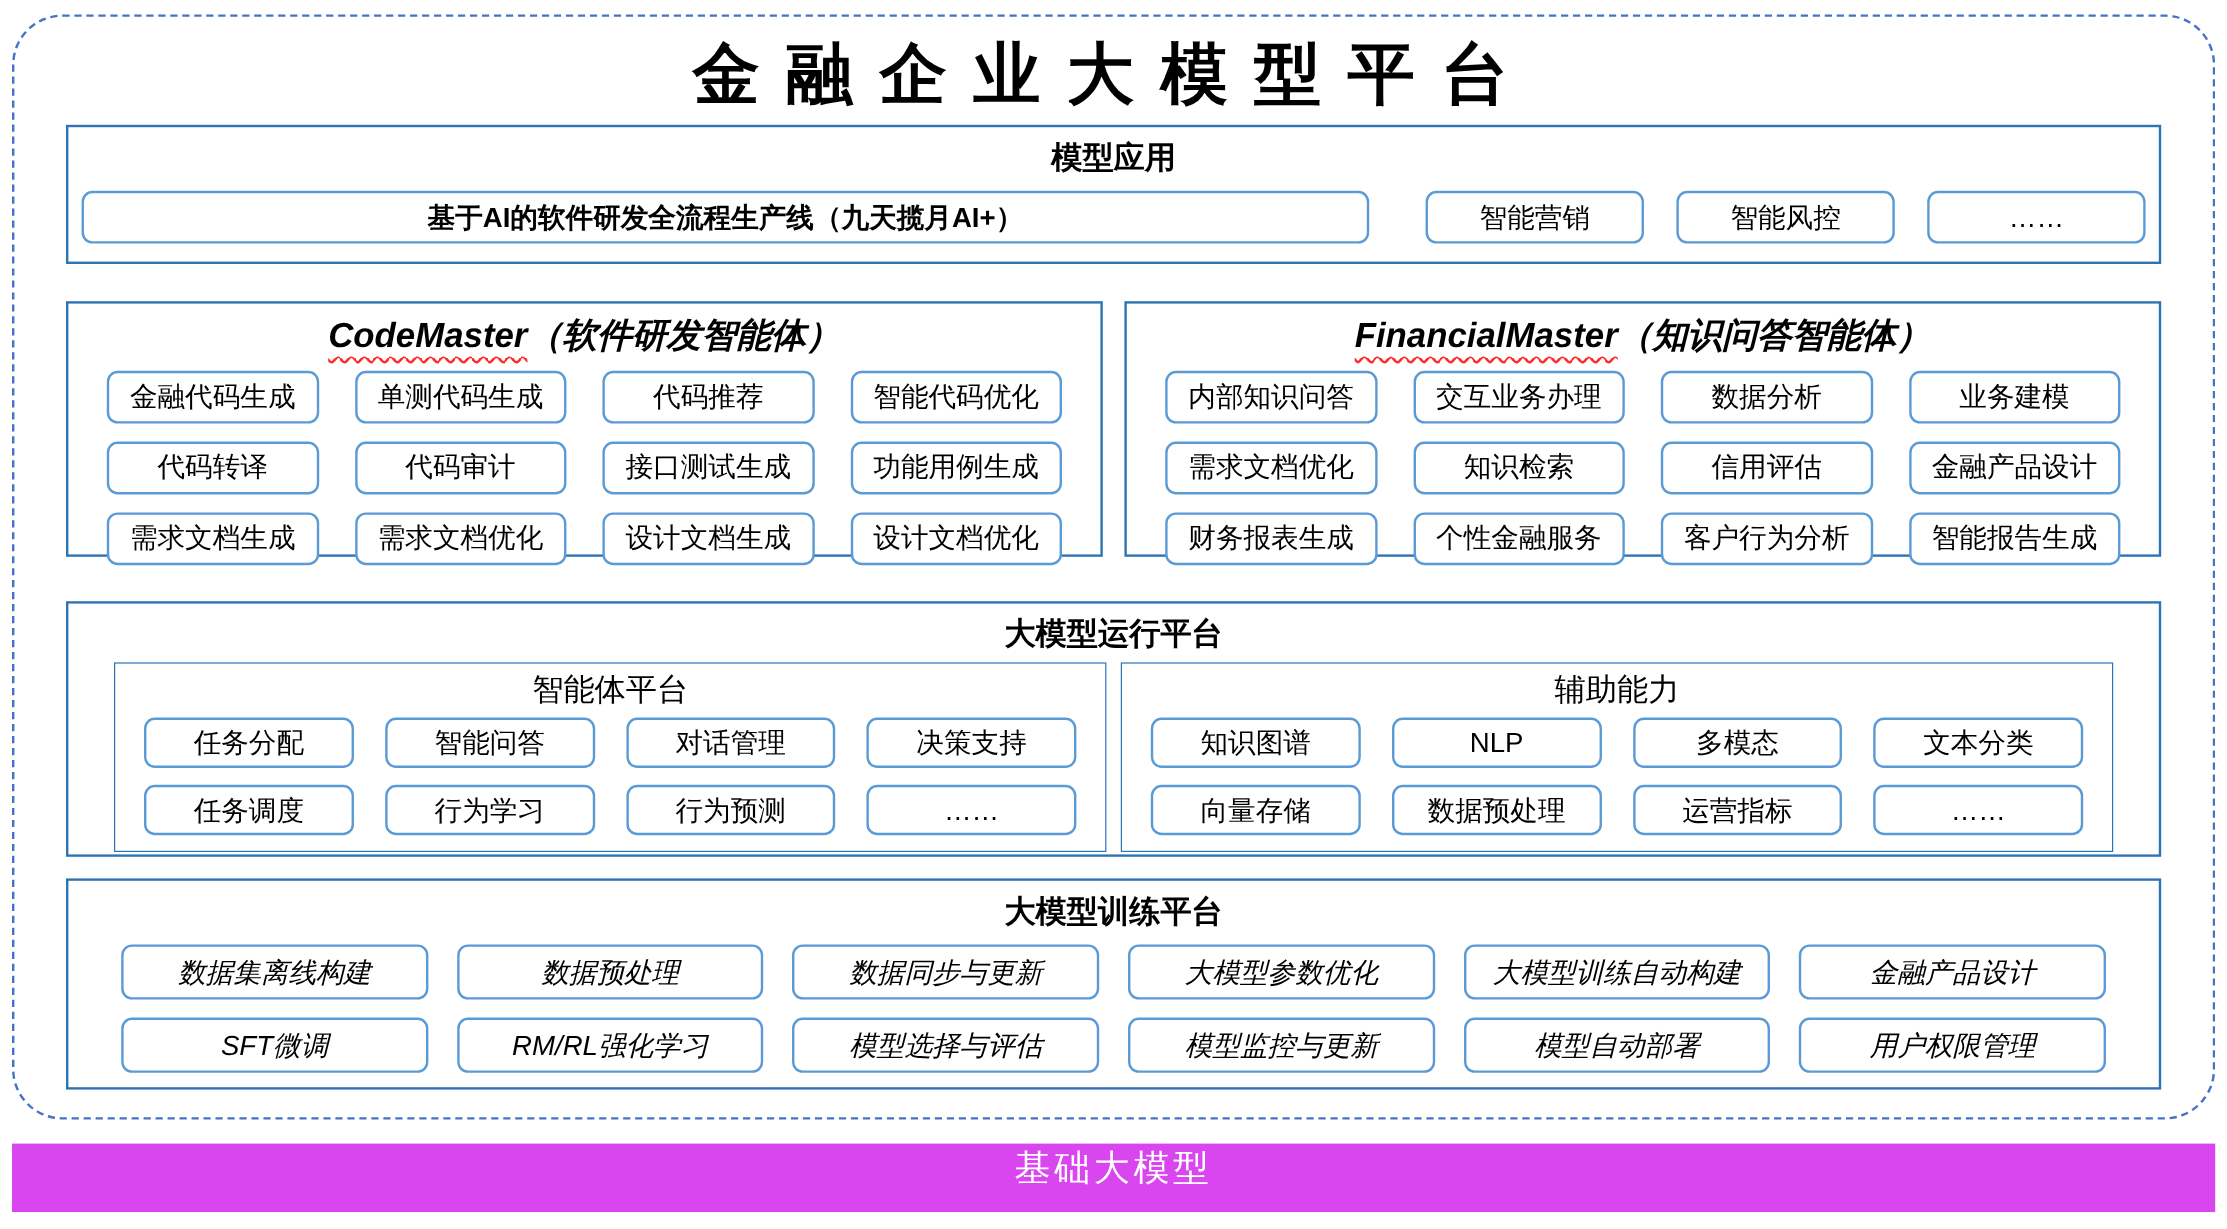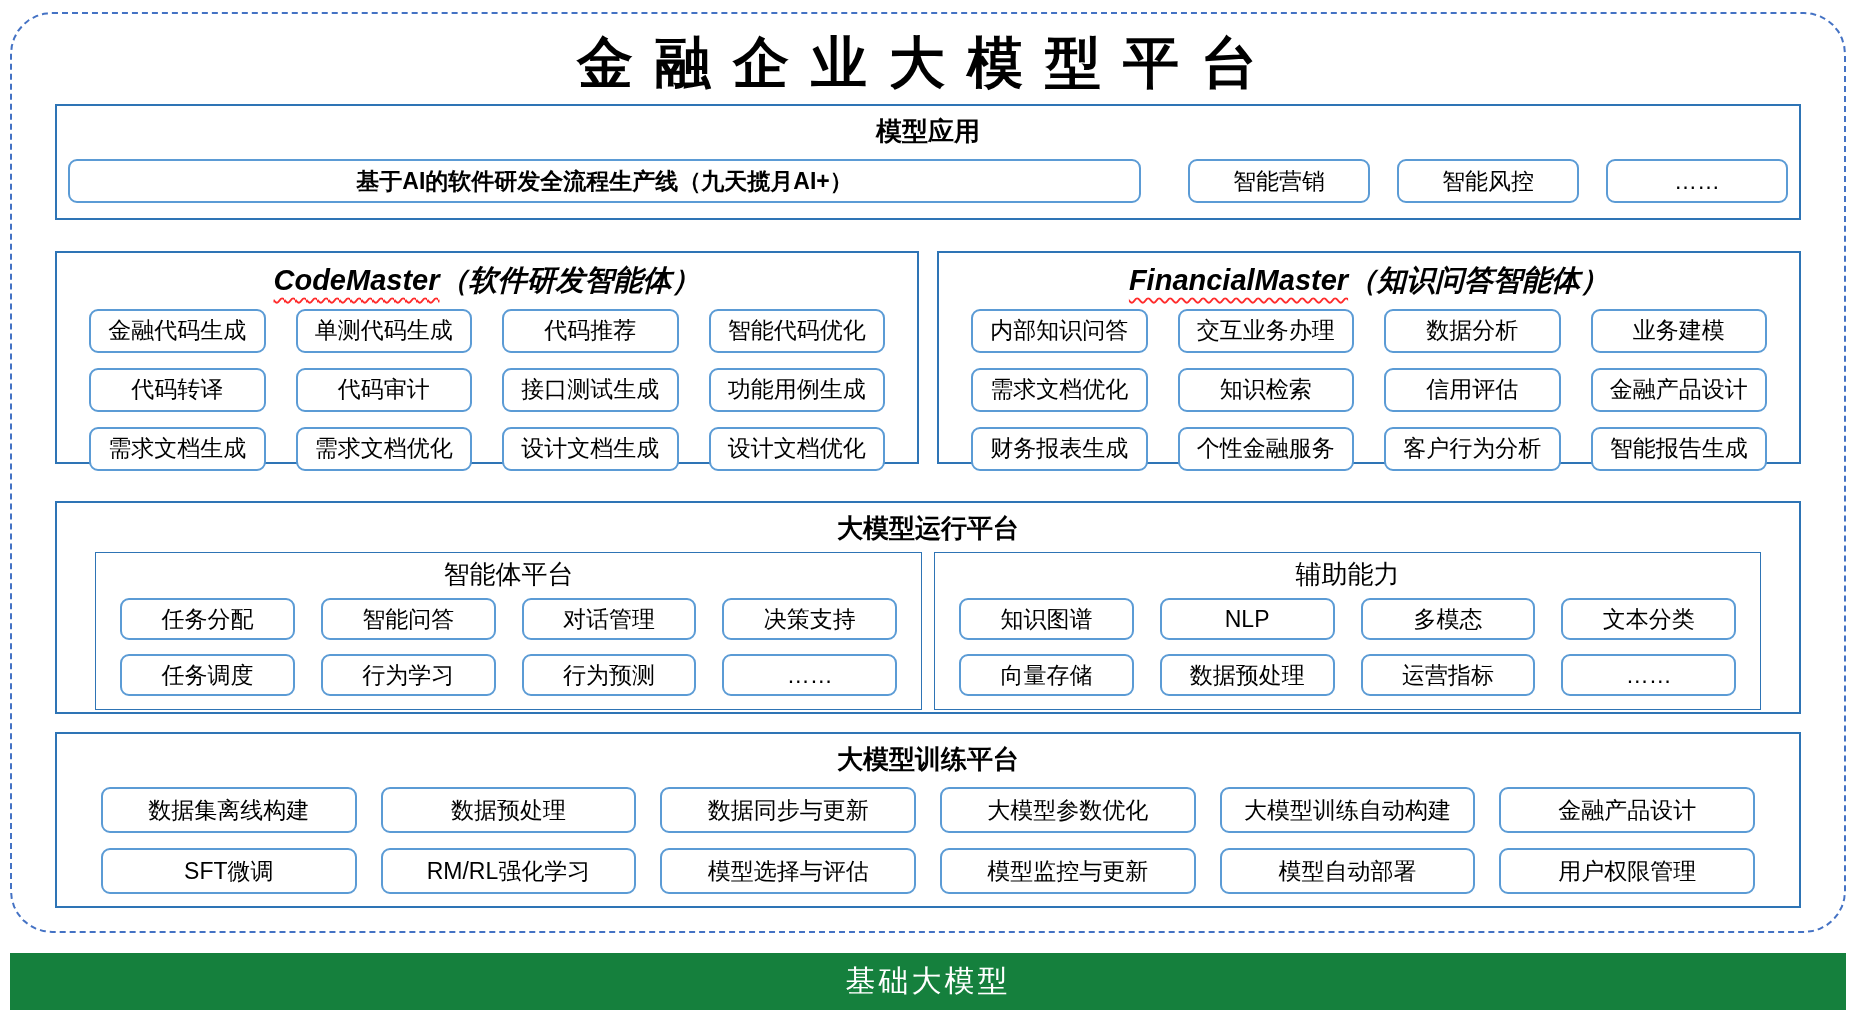--- a/index.html
+++ b/index.html
@@ -113,31 +113,32 @@
   .subsec .card { height: 42px; }
 
   
   .sec-training { margin-top: 18px; height: 176px; }
   .grid6 {
     display: grid;
     grid-template-columns: repeat(6, 1fr);
     column-gap: 24px;
     row-gap: 15px;
     padding: 10px 44px 0 44px;
+    font-style: italic;
   }
   .grid6 .card { height: 46px; }
 
   
   .base-bar {
     margin: 20px 10px 0 10px;
     height: 57px;
-    background: #15803d;
+    background: #d946ef;
     color: #FFFFFF;
     display: flex;
-    align-items: center;
+    align-items: flex-start;
     justify-content: center;
     font-size: 30px;
     font-weight: 500;
     letter-spacing: 3px;
   }
 </style>
 </head>
 <body>
 
 <div class="canvas">

